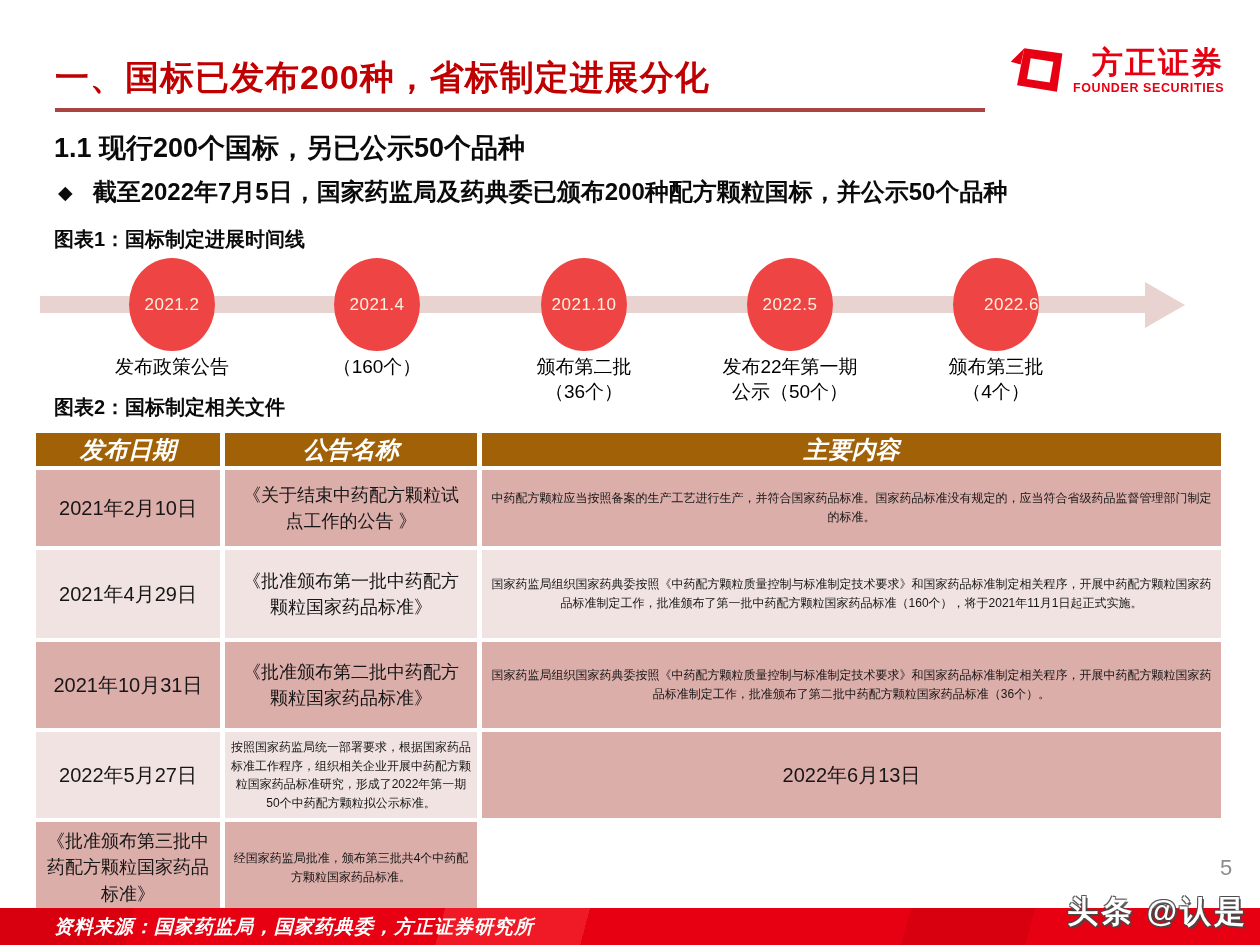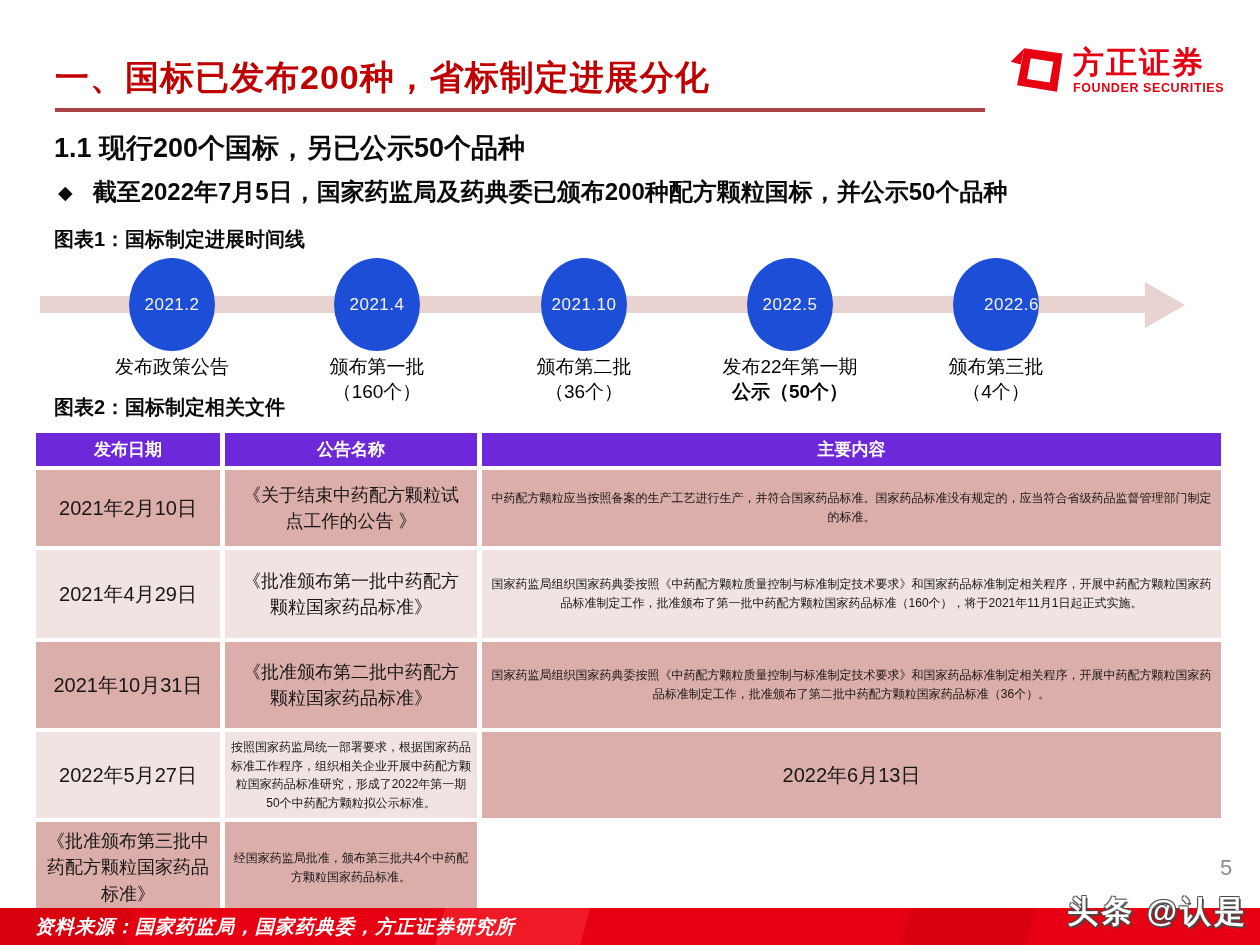--- a/index.html
+++ b/index.html
@@ -12,21 +12,21 @@
   
   .page-title {
     position:absolute; left:55px; top:55px; font-size:34px; font-weight:bold;
     color:#c00000; letter-spacing:1px; white-space:nowrap;
   }
   .title-underline {
     position:absolute; left:55px; top:108px; width:930px; height:4px; background:#a94442;
   }
   .logo { position:absolute; left:1008px; top:40px; display:flex; align-items:center; gap:7px; }
   .logo-text { display:flex; flex-direction:column; line-height:1.05; }
-  .logo-cn { font-size:31px; font-weight:bold; color:#e60012; letter-spacing:2px; white-space:nowrap; }
+  .logo-cn { font-size:31px; font-weight:bold; color:#e60012; letter-spacing:2px; white-space:nowrap;text-align:right; }
   .logo-en { font-size:12.5px; font-weight:bold; color:#e60012; letter-spacing:0.6px; margin-top:3px; white-space:nowrap; }
 
   
   .section-heading {
     position:absolute; left:54px; top:130px; font-size:27px; font-weight:bold; color:#0a0a0a;
     white-space:nowrap;
   }
   .bullet-row {
     position:absolute; left:58px; top:176px; display:flex; align-items:flex-start; gap:20px;
     font-size:24px; font-weight:bold; color:#0a0a0a; white-space:nowrap;
@@ -41,37 +41,37 @@
   
   .timeline { position:absolute; left:0; top:255px; width:1260px; height:142px; }
   .tl-line { position:absolute; left:40px; top:41px; width:1105px; height:17px; background:#e8d3d0; }
   .tl-arrow {
     position:absolute; left:1145px; top:27px; width:0; height:0;
     border-top:23px solid transparent; border-bottom:23px solid transparent;
     border-left:40px solid #e8d3d0;
   }
   .tl-node {
     position:absolute; top:3px; width:86px; height:93px; border-radius:50%;
-    background:#1d4ed8; display:flex; align-items:center; justify-content:center;
+    background:#ef4444; display:flex; align-items:center; justify-content:center;
   }
   .tl-date { font-size:17px; color:#f8f3e0; letter-spacing:0.5px; }
   .tl-label {
     position:absolute; top:100px; width:240px; text-align:center;
     font-size:19px; color:#000; font-weight:500; line-height:1.3;
   }
-  .tl-label .l2-bold { font-weight:bold; }
+  .tl-label .l2-bold { font-weight:normal; }
 
   
   .doc-table {
     position:absolute; left:36px; top:433px; width:1185px;
     display:grid; grid-template-columns:184px 252px 1fr; gap:4px 5px;
   }
   .th-cell {
-    background:#6d28d9; color:#ffffff; font-weight:bold; font-size:17px;
-    height:33px; display:flex; align-items:center; justify-content:center;
+    background:#a16207; color:#ffffff; font-weight:bold; font-size:24px;
+    height:33px; display:flex; align-items:center; justify-content:center;font-style:italic;
   }
   .cell {
     display:flex; align-items:center; justify-content:center; text-align:center;
     color:#161616; padding:6px 10px;
   }
   .cell.dark { background:#dcaeaa; }
   .cell.light { background:#f0e3e1; }
   .date-cell { font-size:20px; }
   .name-cell { font-size:18px; line-height:1.45; }
   .content-cell { font-size:12px; line-height:1.55; padding:6px 4px; }
@@ -82,21 +82,21 @@
   .footer-band {
     position:absolute; left:0; bottom:0; width:1260px; height:37px;
     background:linear-gradient(105deg,
       #d8000f 0px, #d8000f 130px, #e60012 130px, #e60012 430px,
       #ef1a26 430px, #ef1a26 570px, #e60012 570px, #e60012 880px,
       #d8000f 880px, #d8000f 1000px, #e60012 1000px);
     display:flex; align-items:center;
   }
   .source-note {
     font-style:italic; font-weight:bold; color:#ffffff; font-size:19px;
-    padding-left:35px; letter-spacing:1px; white-space:nowrap;
+    padding-left:54px; letter-spacing:1px; white-space:nowrap;
   }
   .watermark {
     position:absolute; right:12px; bottom:12px; font-size:31px; font-weight:bold;
     color:#ffffff; letter-spacing:3px; z-index:5; white-space:nowrap;
     text-shadow:-1px -1px 0 rgba(70,70,70,.85), 1px -1px 0 rgba(70,70,70,.85),
                 -1px 1px 0 rgba(70,70,70,.85), 2px 2px 0 rgba(70,70,70,.85);
   }
 </style>
 </head>
 <body>
@@ -136,21 +136,20 @@
     </div>
     <div class="tl-label" style="left:52px;">
       <div>发布政策公告</div>
       <div></div>
     </div>
 
     <div class="tl-node" style="left:334px;">
       <span class="tl-date">2021.4</span>
     </div>
     <div class="tl-label" style="left:257px;">
-      <div>颁布第一批</div>
       <div>（160个）</div>
     </div>
 
     <div class="tl-node" style="left:541px;">
       <span class="tl-date">2021.10</span>
     </div>
     <div class="tl-label" style="left:464px;">
       <div>颁布第二批</div>
       <div>（36个）</div>
     </div>

